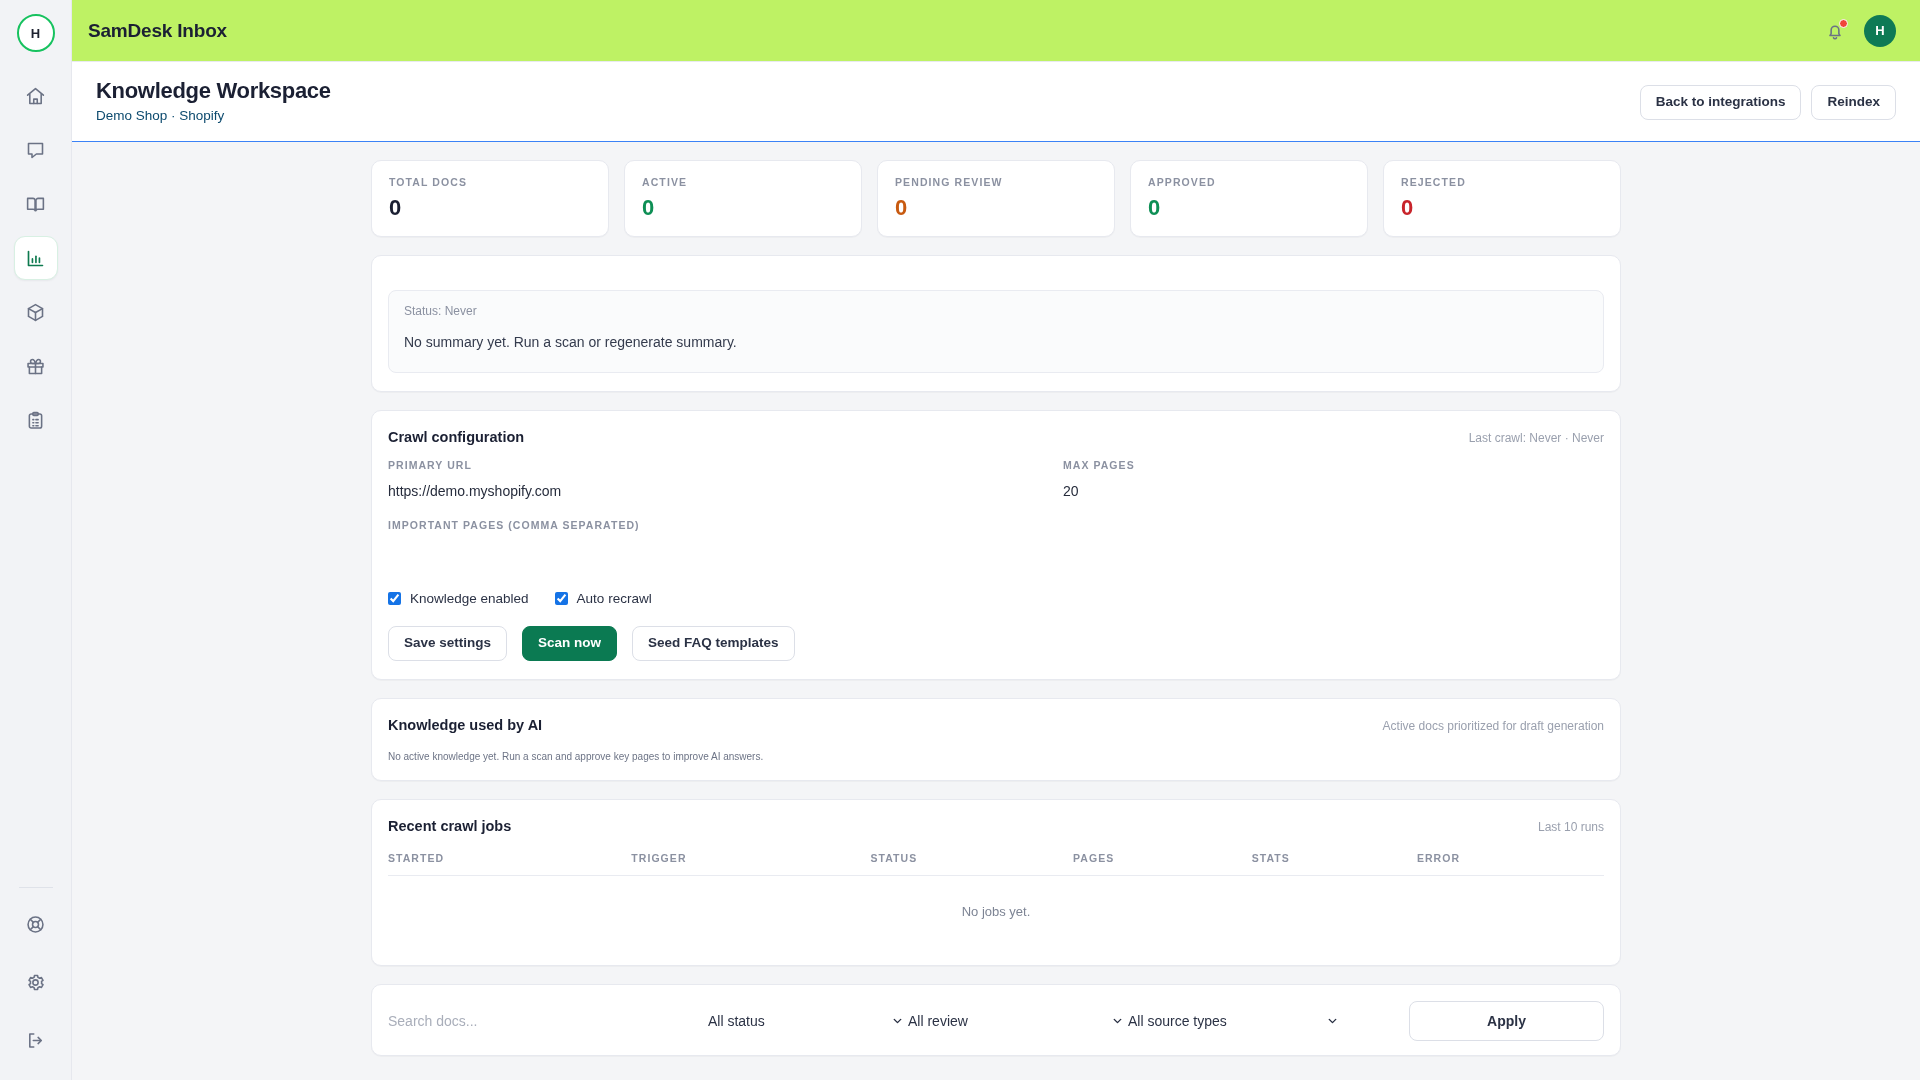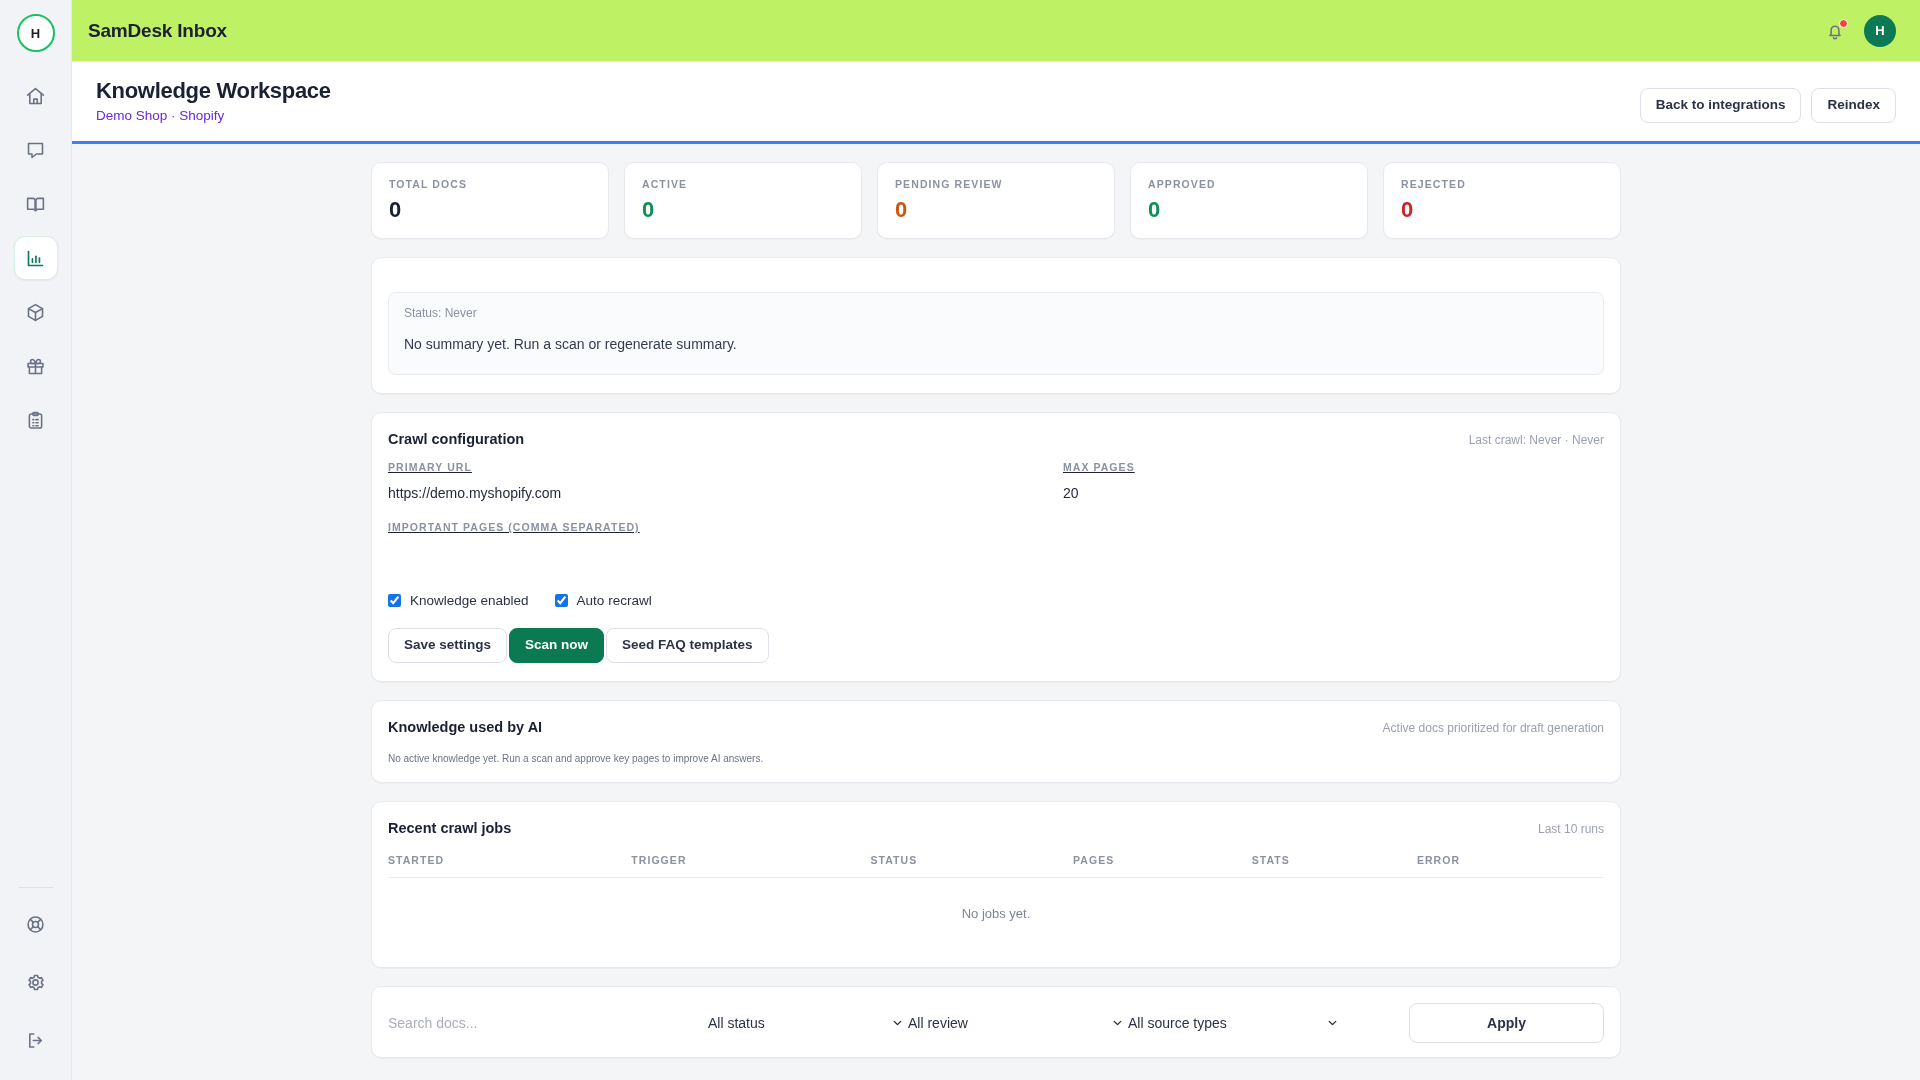--- a/index.html
+++ b/index.html
@@ -68,26 +68,26 @@
   }
   .avatar {
     width: 32px; height: 32px; border-radius: 50%;
     background: #0e7a55; color: #ffffff;
     display: flex; align-items: center; justify-content: center;
     font-size: 13px; font-weight: 700;
   }
 
   .pagehead {
     background: #ffffff;
-    border-bottom: 3px solid #3b82f6;
+    border-bottom: 1px solid #3b82f6;
     padding: 16px 24px 18px 24px;
-    display: flex; align-items: flex-end;
+    display: flex; align-items: center;
   }
   .pagehead h1 { font-size: 22px; font-weight: 700; letter-spacing: -0.3px; color: #1b2033; line-height: 1.15; }
-  .pagehead .sub { margin-top: 5px; font-size: 13.5px; color: #6d28d9; }
+  .pagehead .sub { margin-top: 5px; font-size: 13.5px; color: #0c4a6e; }
   .pagehead-actions { margin-left: auto; display: flex; gap: 10px; padding-top: 3px; }
 
   .btn {
     font-family: "Liberation Sans", sans-serif;
     font-size: 13.5px; font-weight: 600; color: #2b3245;
     background: #ffffff;
     border: 1px solid #dcdfe7;
     border-radius: 8px;
     padding: 9px 15px;
     line-height: 1.1;
@@ -134,21 +134,21 @@
     margin-top: 16px;
     background: #fafbfc;
     border: 1px solid #e9ebf1;
     border-radius: 8px;
     padding: 13px 15px 22px 15px;
   }
   .summary-status { font-size: 12px; color: #8b91a1; }
   .summary-text { margin-top: 16px; font-size: 14px; color: #343b4d; }
 
   
-  .cfg-grid { display: flex; margin-top: 14px; text-decoration: underline; }
+  .cfg-grid { display: flex; margin-top: 14px; }
   .cfg-col-a { width: 675px; }
   .cfg-col-b { flex: 1 1 auto; }
   .field-label {
     font-size: 10.5px; font-weight: 700; letter-spacing: 1.05px;
     color: #8b91a1; text-transform: uppercase;
   }
   .field-value { margin-top: 12px; font-size: 14px; color: #262c3c; }
   .field-input {
     border: none; outline: none; background: transparent;
     font-family: "Liberation Sans", sans-serif;
@@ -156,21 +156,21 @@
     padding: 0;
   }
   .field-block-2 { margin-top: 20px; }
   .imp-input { margin-top: 12px; height: 20px; }
 
   .checkrow { display: flex; align-items: center; gap: 9px; margin-top: 28px; }
   .checkrow .gap { width: 8px; }
   .chk { width: 13px; height: 13px; accent-color: #1573e6; margin: 0; }
   .chk-label { font-size: 13.5px; color: #2b3245; }
 
-  .btnrow { display: flex; gap: 2px; margin-top: 20px; }
+  .btnrow { display: flex; gap: 15px; margin-top: 20px; }
 
   
   .empty-line { margin-top: 18px; font-size: 10px; color: #6d7486; }
 
   
   .jobs-table { width: 100%; border-collapse: collapse; margin-top: 18px; }
   .jobs-table th {
     text-align: left;
     font-size: 10.5px; font-weight: 700; letter-spacing: 1.05px;
     color: #8b91a1; text-transform: uppercase;

